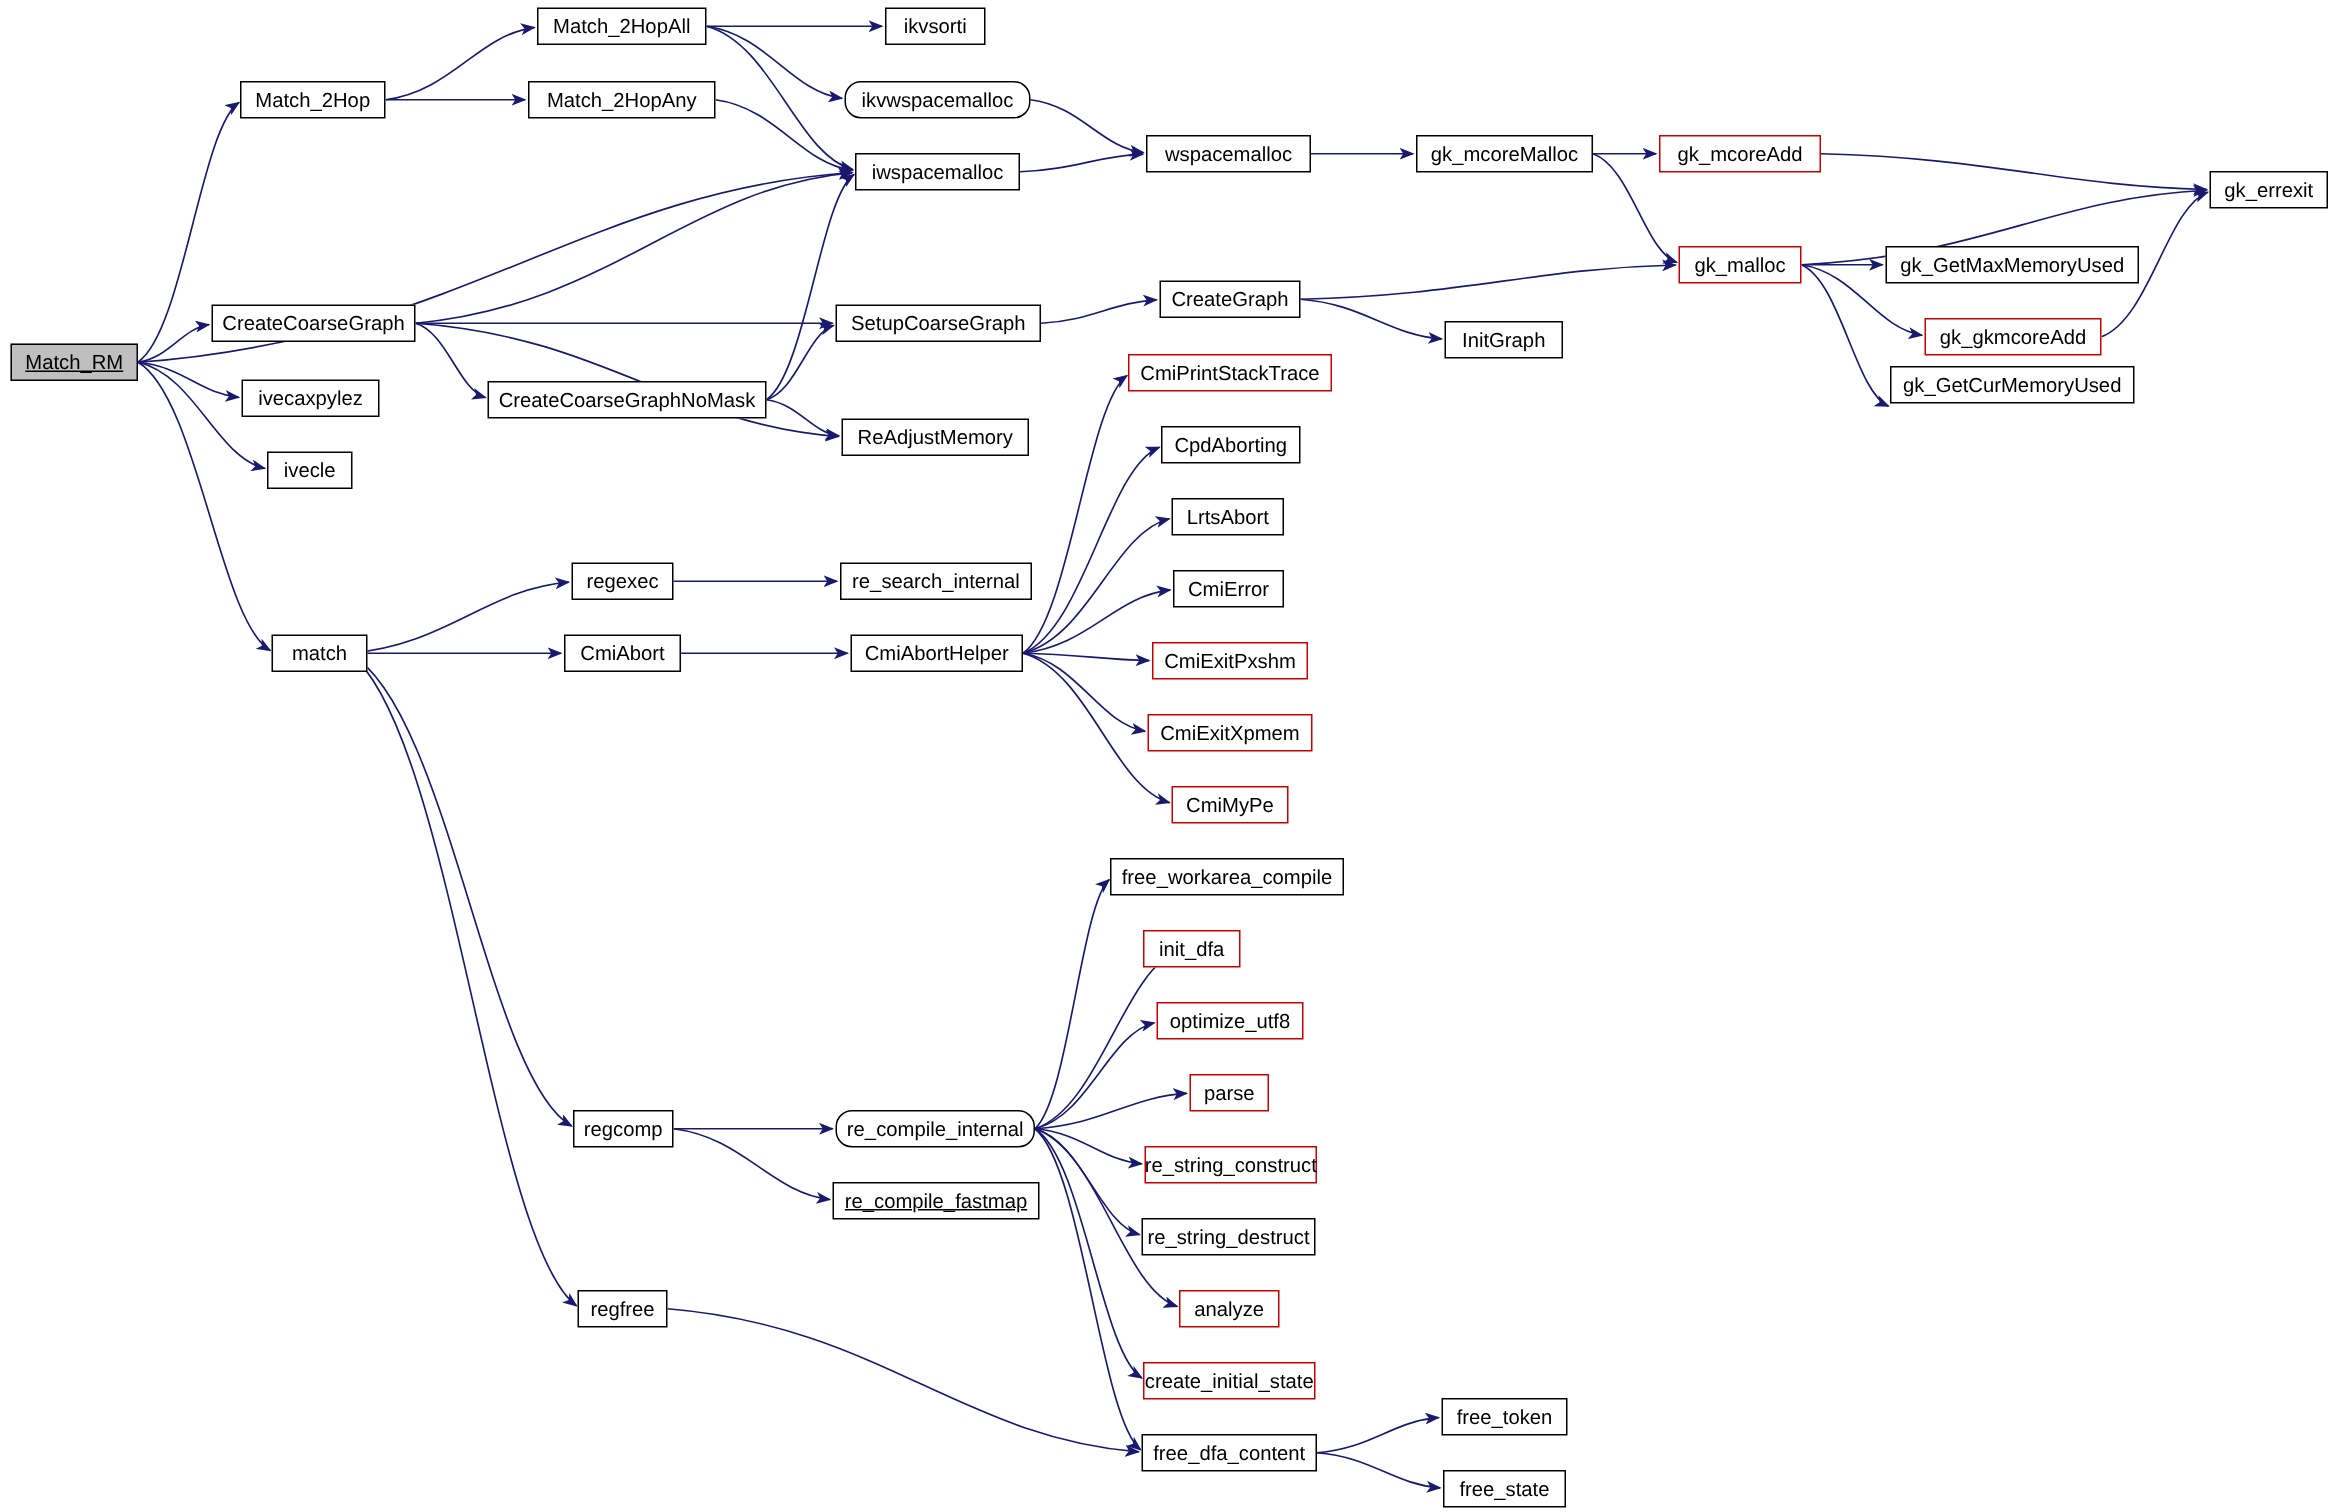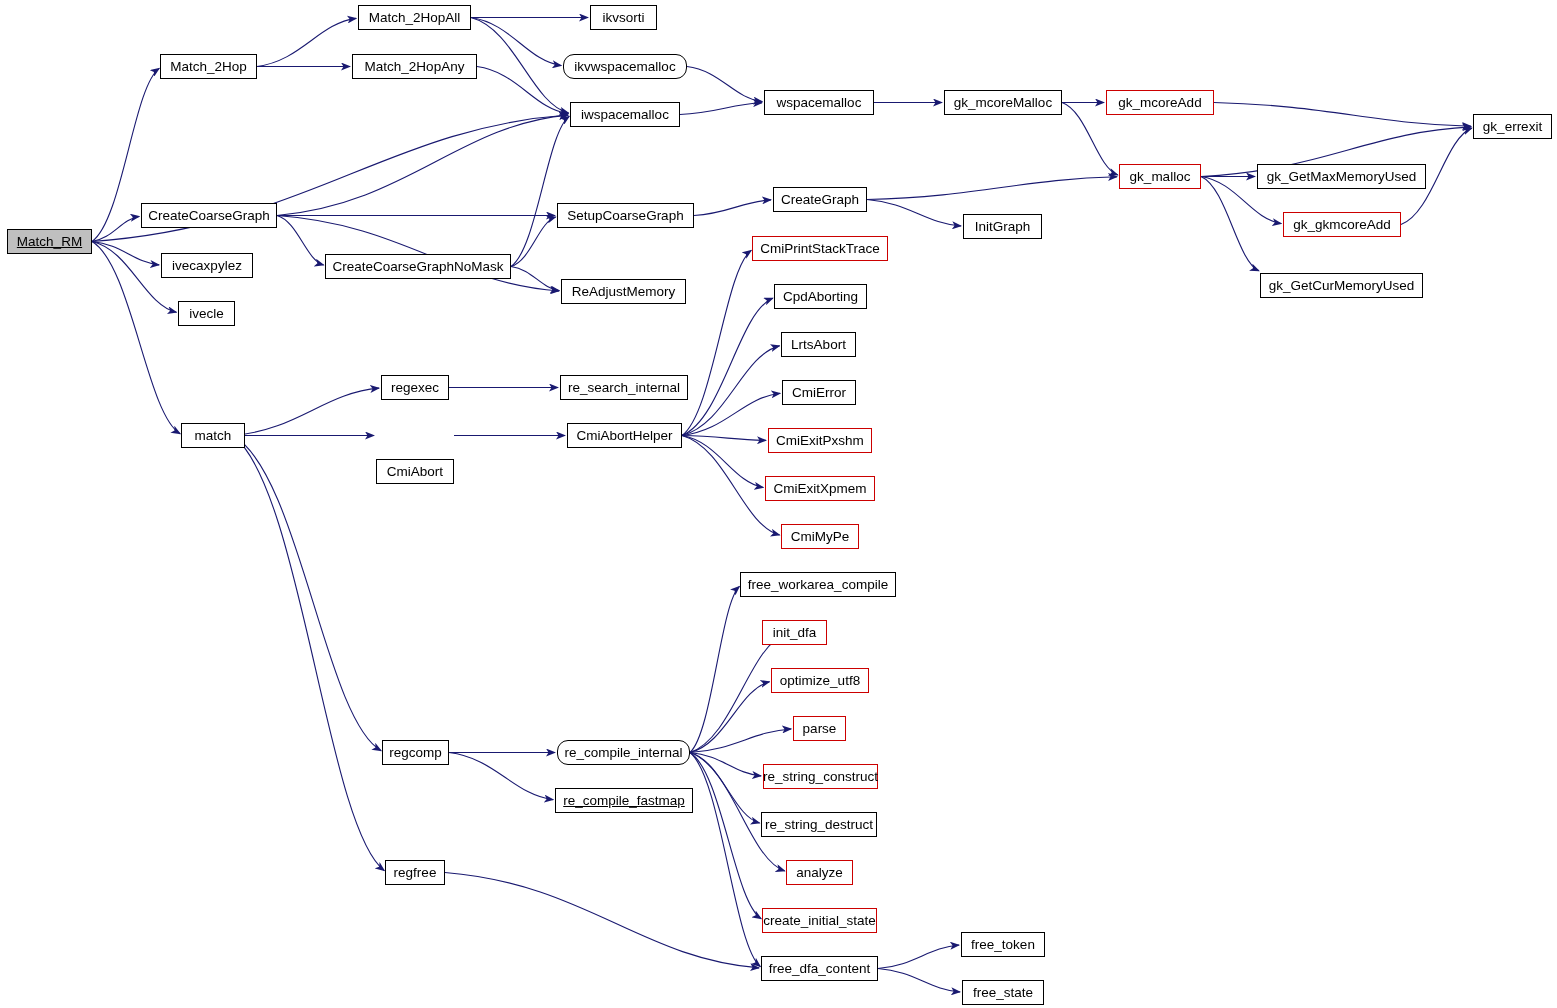--- a/index.html
+++ b/index.html
@@ -94,40 +94,40 @@
       <div class="node" style="left: 590px; top: 5px; width: 67px;">ikvsorti</div>
       <div class="node" style="left: 563px; top: 54px; width: 124px; border-radius: 11px;">ikvwspacemalloc</div>
       <div class="node" style="left: 570px; top: 102px; width: 110px;">iwspacemalloc</div>
       <div class="node" style="left: 764px; top: 90px; width: 110px;">wspacemalloc</div>
       <div class="node" style="left: 944px; top: 90px; width: 118px;">gk_mcoreMalloc</div>
       <div class="node red" style="left: 1106px; top: 90px; width: 108px;">gk_mcoreAdd</div>
       <div class="node" style="left: 1473px; top: 114px; width: 79px;">gk_errexit</div>
       <div class="node red" style="left: 1119px; top: 164px; width: 82px;">gk_malloc</div>
       <div class="node" style="left: 1257px; top: 164px; width: 169px;">gk_GetMaxMemoryUsed</div>
       <div class="node red" style="left: 1283px; top: 212px; width: 118px;">gk_gkmcoreAdd</div>
-      <div class="node" style="left: 1260px; top: 273px; width: 163px;">gk_GetCurMemoryUsed</div>
+      <div class="node" style="left: 1260px; top: 244px; width: 163px;">gk_GetCurMemoryUsed</div>
       <div class="node" style="left: 141px; top: 203px; width: 136px;">CreateCoarseGraph</div>
       <div class="node" style="left: 557px; top: 203px; width: 137px;">SetupCoarseGraph</div>
       <div class="node" style="left: 773px; top: 187px; width: 94px;">CreateGraph</div>
       <div class="node" style="left: 963px; top: 214px; width: 79px;">InitGraph</div>
       <div class="node" style="left: 325px; top: 254px; width: 186px;">CreateCoarseGraphNoMask</div>
       <div class="node" style="left: 561px; top: 279px; width: 125px;">ReAdjustMemory</div>
       <div class="node" style="left: 161px; top: 253px; width: 92px;">ivecaxpylez</div>
       <div class="node" style="left: 178px; top: 301px; width: 57px;">ivecle</div>
       <div class="node red" style="left: 752px; top: 236px; width: 136px;">CmiPrintStackTrace</div>
       <div class="node" style="left: 774px; top: 284px; width: 93px;">CpdAborting</div>
       <div class="node" style="left: 781px; top: 332px; width: 75px;">LrtsAbort</div>
       <div class="node" style="left: 782px; top: 380px; width: 74px;">CmiError</div>
       <div class="node red" style="left: 768px; top: 428px; width: 104px;">CmiExitPxshm</div>
       <div class="node red" style="left: 765px; top: 476px; width: 110px;">CmiExitXpmem</div>
       <div class="node red" style="left: 781px; top: 524px; width: 78px;">CmiMyPe</div>
       <div class="node" style="left: 381px; top: 375px; width: 68px;">regexec</div>
       <div class="node" style="left: 560px; top: 375px; width: 128px;">re_search_internal</div>
       <div class="node" style="left: 181px; top: 423px; width: 64px;">match</div>
-      <div class="node" style="left: 376px; top: 423px; width: 78px; margin-top: 36px;">CmiAbort</div>
+      <div class="node" style="left: 376px; top: 423px; width: 78px;">CmiAbort</div>
       <div class="node" style="left: 567px; top: 423px; width: 115px;">CmiAbortHelper</div>
       <div class="node" style="left: 740px; top: 572px; width: 156px;">free_workarea_compile</div>
       <div class="node red" style="left: 762px; top: 620px; width: 65px;">init_dfa</div>
       <div class="node red" style="left: 771px; top: 668px; width: 98px;">optimize_utf8</div>
       <div class="node red" style="left: 793px; top: 716px; width: 53px;">parse</div>
       <div class="node red" style="left: 763px; top: 764px; width: 115px;">re_string_construct</div>
       <div class="node" style="left: 761px; top: 812px; width: 116px;">re_string_destruct</div>
       <div class="node red" style="left: 786px; top: 860px; width: 67px;">analyze</div>
       <div class="node red" style="left: 762px; top: 908px; width: 115px;">create_initial_state</div>
       <div class="node" style="left: 382px; top: 740px; width: 67px;">regcomp</div>

